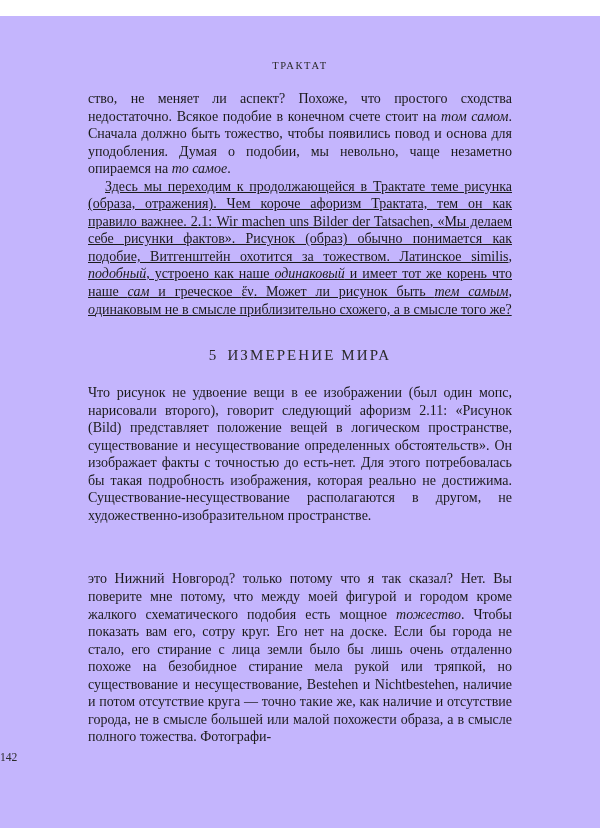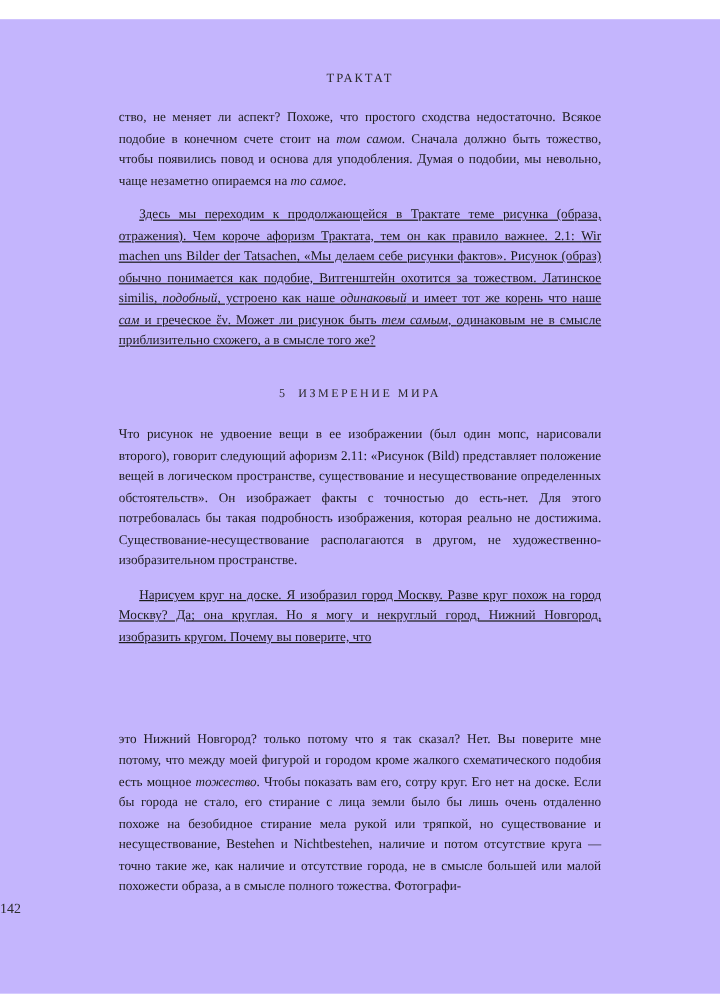--- a/index.html
+++ b/index.html
@@ -36,35 +36,35 @@
     color: #2a2a2a;
     margin-top: 44px;
     margin-bottom: 0;
     font-variant: normal;
     font-weight: normal;
   }
   .body-block {
     margin-top: 19px;
   }
   p.para {
-    margin: 11px;
+    margin: 0;
     text-align: justify;
     text-justify: inter-word;
-    font-size: 11px;
+    font-size: 14px;
     line-height: 17.55px;
     color: #1b1b1b;
     hyphens: manual;
   }
   p.para.indent {
     text-indent: 17px;
     text-decoration: underline;
   }
   .section-heading {
     text-align: center;
-    font-size: 10px;
+    font-size: 15px;
     letter-spacing: 2.1px;
     color: #2a2a2a;
     margin: 0;
     padding: 0;
   }
   .heading-wrap {
     margin-top: 29px;
     margin-bottom: 20px;
   }
   .heading-num {
@@ -106,21 +106,20 @@
     </div>
 
     <div class="heading-wrap">
       <div class="section-heading"><span class="heading-num">5</span><span>ИЗМЕРЕНИЕ МИРА</span></div>
     </div>
 
     <div class="body-block-2">
 
       <p class="para"><span>Что рисунок не удвоение вещи в ее изображении (был один мопс, нарисовали второго), говорит следующий афоризм 2.11: «Рисунок (</span><span class="latin">Bild</span><span>) представляет положение вещей в логическом пространстве, существование и несуществование определенных обстоятельств». Он изображает факты с точностью до есть-нет. Для этого потребовалась бы такая подробность изображения, которая реально не достижима. Существование-несуществование располагаются в другом, не художественно-изобразительном пространстве.</span></p>
 
-      <p class="para indent"><span>Нарисуем круг на доске. Я изобразил город Москву. Разве круг похож на город Москву? Да; она круглая. Но я могу и некруглый город, Нижний Новгород, изобразить кругом. Почему вы поверите, что</span></p>
 
     </div>
 
     <div class="block-gap"></div>
 
     <div class="body-block-3">
 
       <p class="para"><span>это Нижний Новгород? только потому что я так сказал? Нет. Вы поверите мне потому, что между моей фигурой и городом кроме жалкого схематического подобия есть мощное </span><i>тожество</i><span>. Чтобы показать вам его, сотру круг. Его нет на доске. Если бы города не стало, его стирание с лица земли было бы лишь очень отдаленно похоже на безобидное стирание мела рукой или тряпкой, но существование и несуществование, </span><span class="latin">Bestehen</span><span> и </span><span class="latin">Nichtbestehen</span><span>, наличие и потом отсутствие круга — точно такие же, как наличие и отсутствие города, не в смысле большей или малой похожести образа, а в смысле полного тожества. Фотографи-</span></p>
 
     </div>

